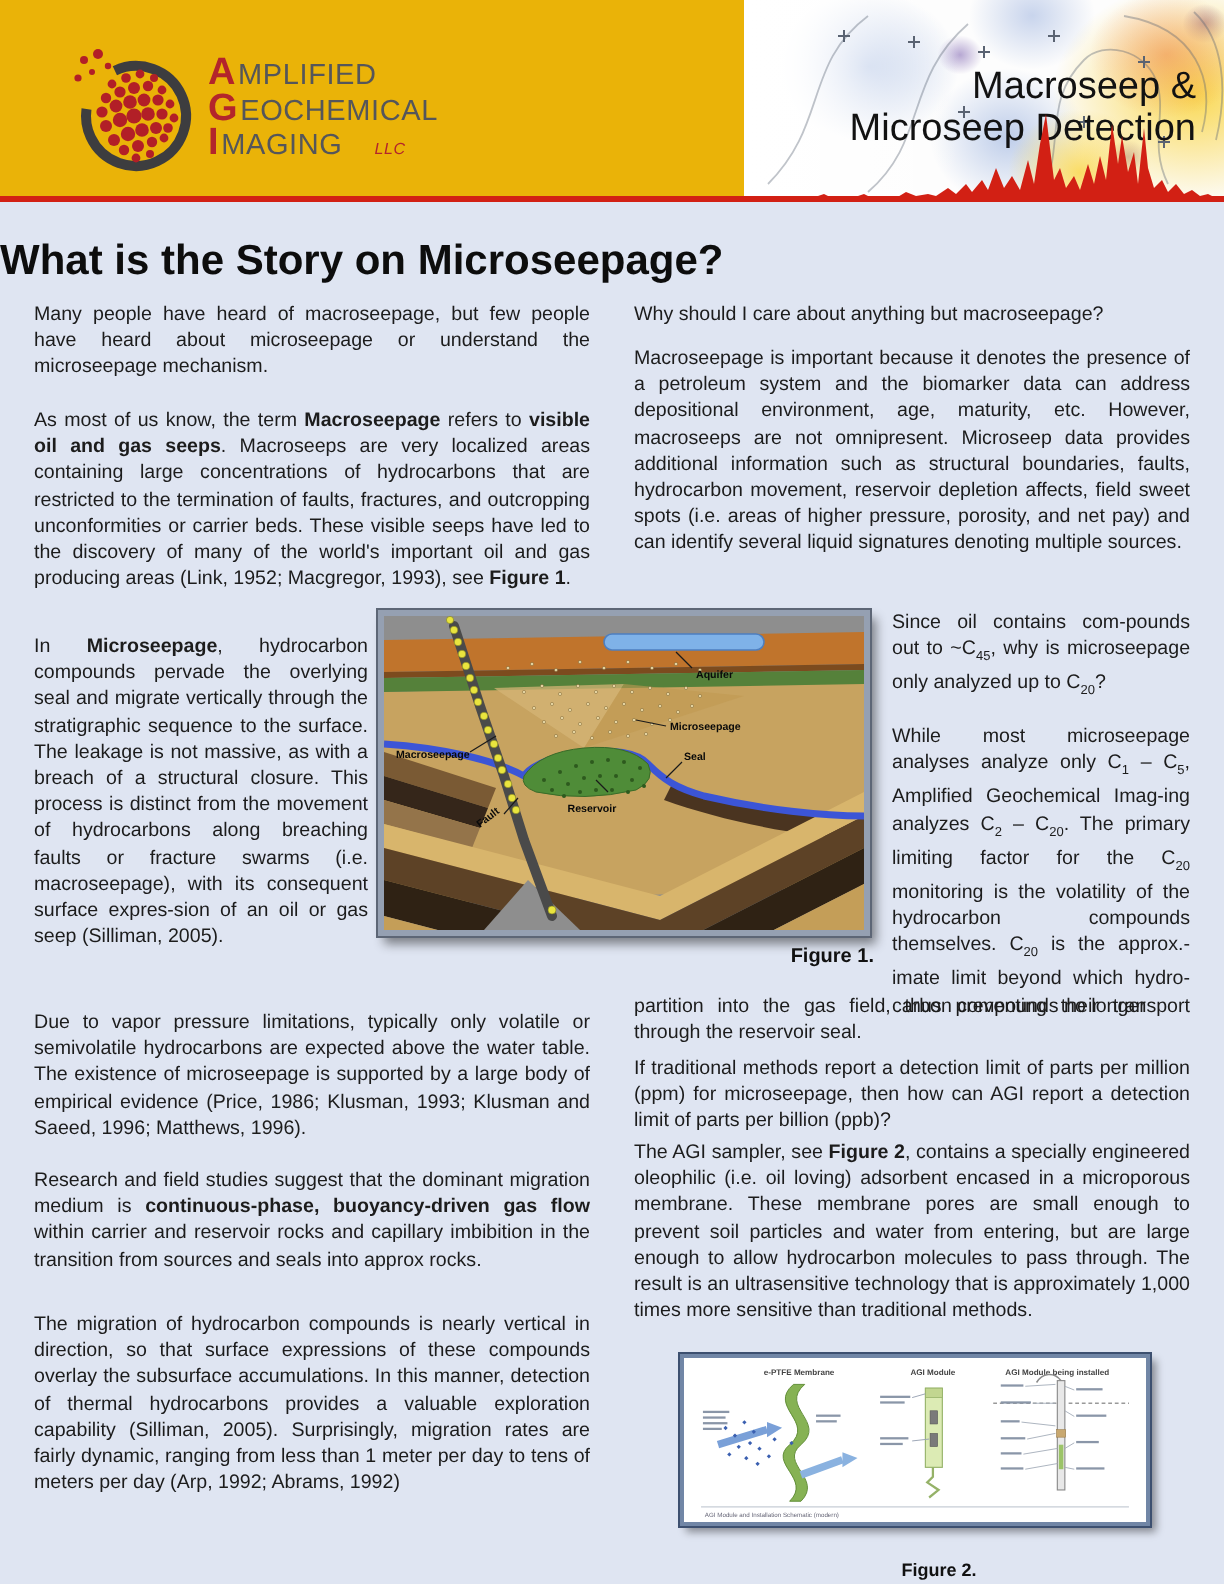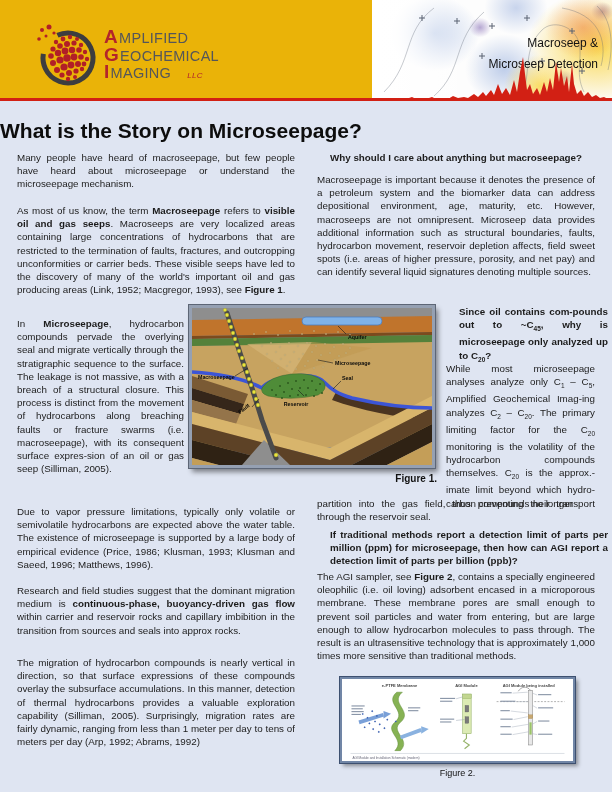--- a/index.html
+++ b/index.html
@@ -19,42 +19,42 @@
      radial-gradient(14px 12px at 80% 80%,rgba(110,60,150,.45),rgba(110,60,150,0) 70%),
      radial-gradient(60px 50px at 26% 34%,rgba(128,158,214,.55),rgba(128,158,214,0) 75%),
      radial-gradient(52px 46px at 55% 70%,rgba(128,158,214,.5),rgba(128,158,214,0) 75%),
      radial-gradient(42px 36px at 60% 8%,rgba(148,172,220,.5),rgba(148,172,220,0) 75%),
      #fdfdfd;}
   .logo{position:absolute;left:34px;top:22px;}
   .brand{position:absolute;left:104px;top:29px;}
   .brand-line{font-size:14.5px;letter-spacing:.3px;color:#55565a;line-height:15.5px;white-space:nowrap;}
   .brand-line .ini{color:#b3252b;font-size:19px;font-weight:bold;margin-right:1px;}
   .brand-line .llc{color:#b3252b;font-size:8px;margin-left:16px;font-style:italic;}
-  .tagline{position:absolute;right:14px;top:33px;text-align:right;font-size:12px;
+  .tagline{position:absolute;right:14px;top:33px;text-align:right;font-size:19px;
            line-height:21px;color:#121212;}
   .trace{position:absolute;left:398px;top:54px;}
   
   .title{position:absolute;left:0;top:119px;width:612px;text-align:left;
          font-size:21px;font-weight:bold;color:#0d0d0d;margin:0;}
   .txt{position:absolute;font-size:9.8px;line-height:13.2px;color:#1c1c1c;
        text-align:justify;margin:0;}
   .txt b{font-weight:bold;}
-  .bold{font-weight:bold;margin-left:13px;}
+  .bold{font-weight:normal;}
   sub.sb{font-size:6.5px;}
   
   .fig1{position:absolute;left:189px;top:305px;width:240px;height:157px;
         border:3px solid #95a0b2;outline:1px solid #5d6676;background:#8e8e8e;
         box-shadow:3px 4px 5px rgba(0,0,0,.45);}
   .fig1cap{position:absolute;left:189px;top:473px;width:248px;text-align:right;
            font-size:10px;font-weight:bold;color:#111;margin:0;}
   .fig2{position:absolute;left:340px;top:677px;width:231px;height:82px;
         border:2px solid #7186a6;outline:1px solid #3d5070;background:#ffffff;
         box-shadow:3px 3px 4px rgba(0,0,0,.4);}
   .fig2cap{position:absolute;left:340px;top:768px;width:235px;text-align:center;
-           font-size:9px;font-weight:normal;color:#111;margin:0;}
+           font-size:9px;font-weight:bold;color:#111;margin:12px;}
 </style>
 </head>
 <body>
 
 <div class="page">
   <div class="body-bg"></div>
 
   <div class="heatmap">
     <svg width="240" height="98" viewBox="0 0 240 98">
       <g fill="none" stroke="rgba(90,100,115,.38)" stroke-width="0.9">

